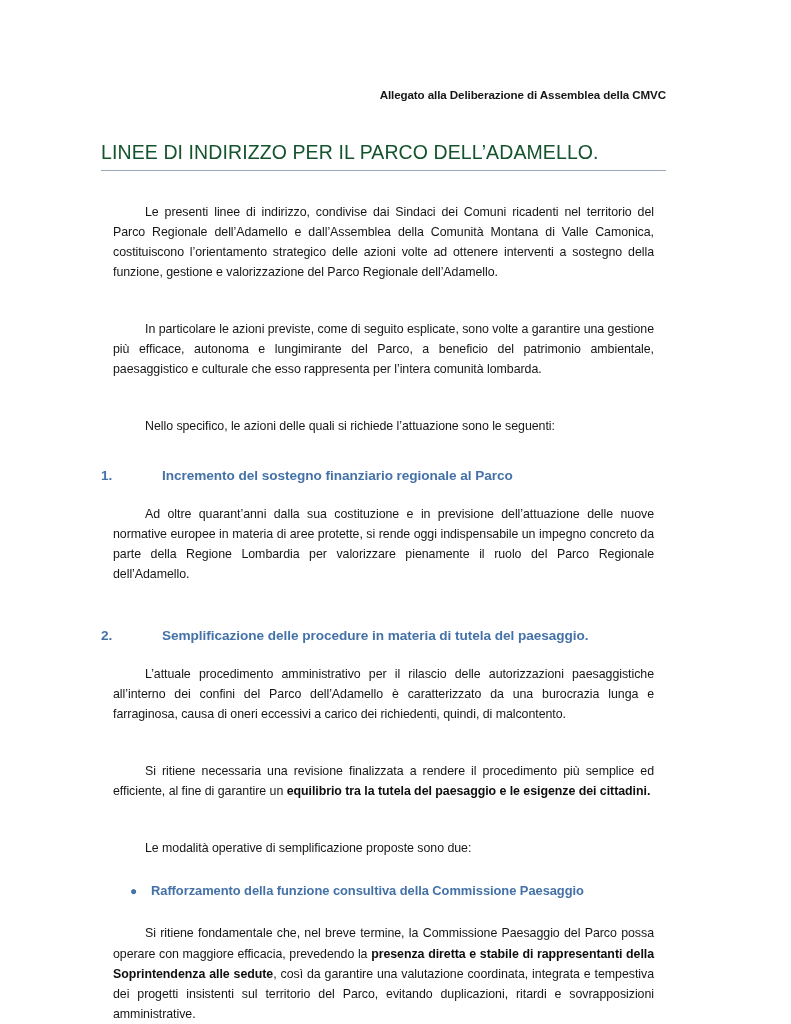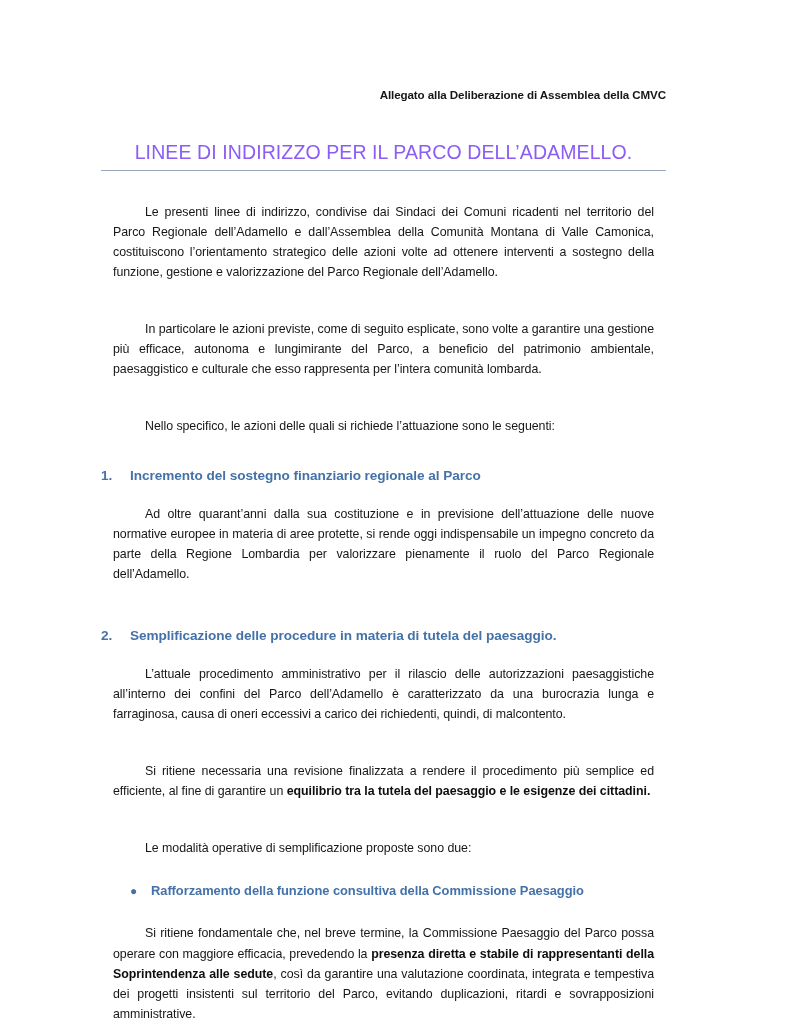--- a/index.html
+++ b/index.html
@@ -43,25 +43,24 @@
   }
   .doc-header .hline { display: block; white-space: nowrap; }
 
   
   .doc-title-wrap {
     margin-top: 36px;
     border-bottom: 1.3px solid #9aa7b8;
     padding-bottom: 6px;
   }
   .doc-title {
-    text-align: center;
     font-size: 19.5px;
     font-weight: 400;
     letter-spacing: 0.1px;
-    color: #8b5cf6;
+    color: #14532d;
     white-space: nowrap;
   }
 
   
   p.para {
     margin: 12px;
     font-size: 12.4px;
     line-height: 1.62;
     text-align: justify;
     text-justify: inter-word;
@@ -81,21 +80,21 @@
     align-items: baseline;
     font-size: 13.6px;
     font-weight: bold;
     color: #4472a8;
     letter-spacing: -0.05px;
   }
   .num-heading .num {
     width: 29px;
     flex: 0 0 29px;
   }
-  .num-heading .htext { flex: 1 1 auto; }
+  .num-heading .htext { flex: 1 1 auto; margin-left: 32px; }
 
   
   .bullet-item {
     display: flex;
     align-items: baseline;
     font-size: 12.9px;
     font-weight: bold;
     color: #4472a8;
     padding-left: 29px;
     letter-spacing: -0.05px;

